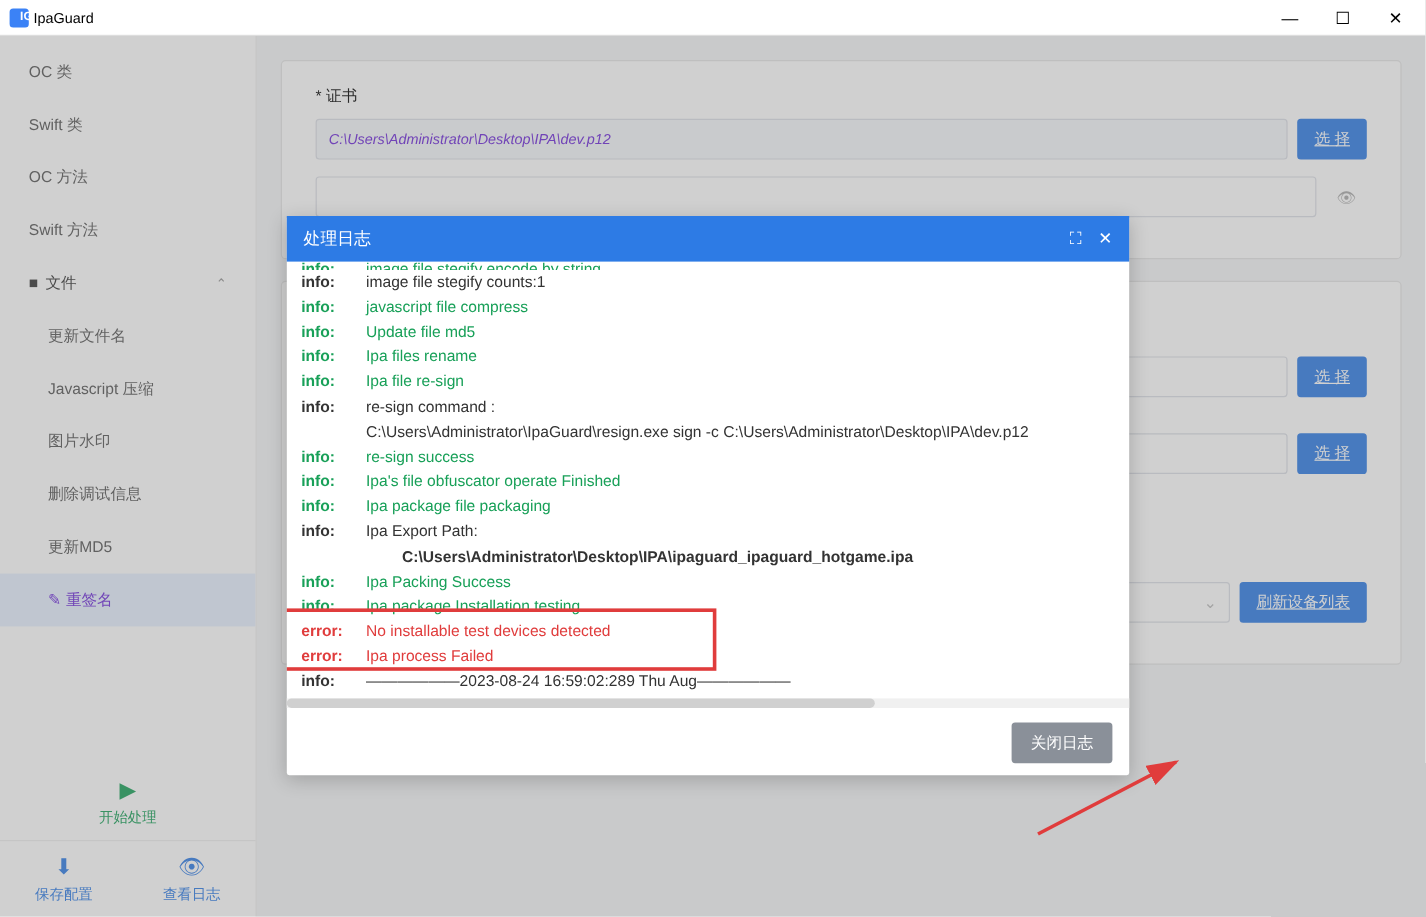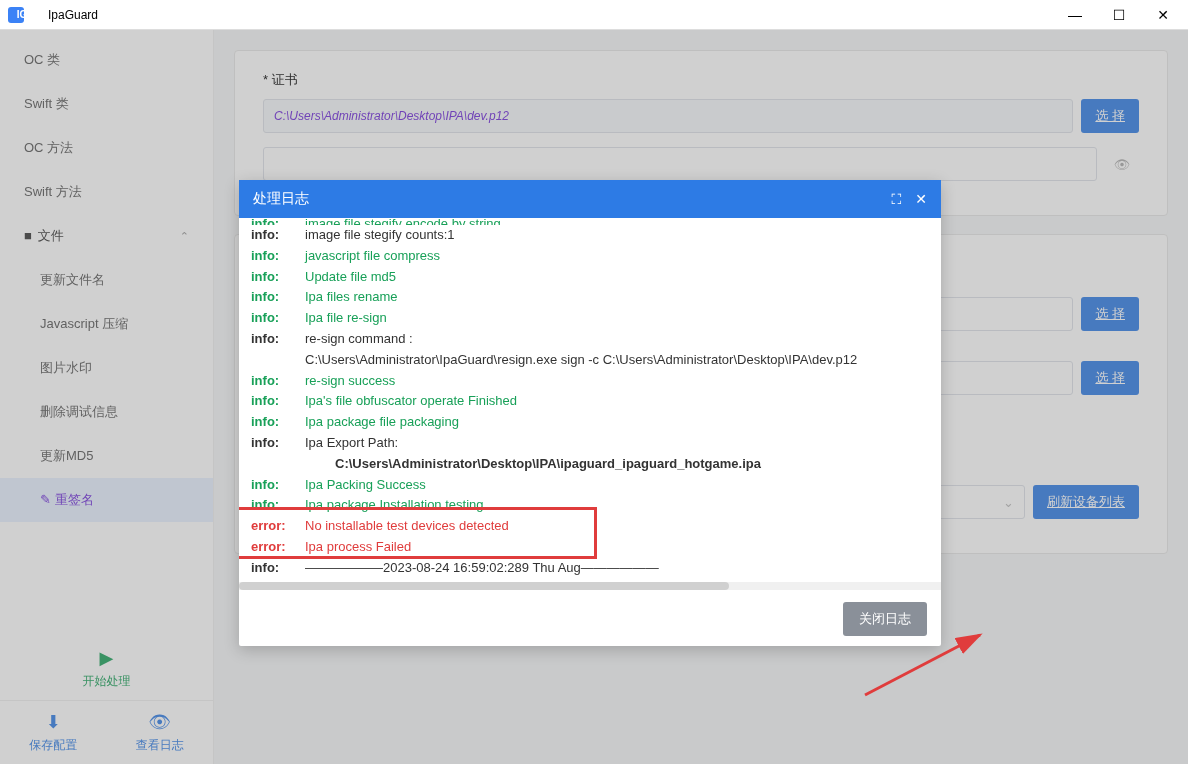--- a/index.html
+++ b/index.html
@@ -1,19 +1,19 @@
 <!DOCTYPE html>
 <html><head>
 <meta charset="utf-8">
 <style>
 * { box-sizing: border-box; margin: 0; padding: 0; }
 body { font-family: "Microsoft YaHei", Arial, sans-serif; font-size: 13px; background: #fff; width: 1188px; height: 764px; overflow: hidden; position: relative; }
 
 .titlebar { height: 30px; border-bottom: 1px solid #ddd; display: flex; align-items: center; padding: 0 8px; }
-.titlebar .logo { width: 16px; height: 16px; background: #3b82f6; border-radius: 3px; display: inline-flex; align-items: center; justify-content: center; color: #fff; font-size: 10px; margin-right: 24px; font-weight: bold; padding-left: 12px; }
+.titlebar .logo { width: 16px; height: 16px; background: #3b82f6; border-radius: 3px; display: inline-flex; align-items: center; justify-content: center; color: #fff; font-size: 10px; margin-right: 4px; font-weight: bold; padding-left: 12px; }
 .titlebar .title { flex: 1; font-size: 12px; }
 .titlebar .winbtns { display: flex; gap: 18px; padding-right: 4px; }
 .titlebar .winbtns span { width: 26px; text-align: center; cursor: pointer; font-size: 14px; }
 
 .main { display: flex; height: calc(764px - 30px); }
 .sidebar { width: 214px; border-right: 1px solid #eee; background: #fff; display: flex; flex-direction: column; }
 .side-items { flex: 1; overflow: auto; padding-top: 8px; }
 .side-item { padding: 13px 24px; font-size: 13px; color: #555; cursor: pointer; display: flex; align-items: center; justify-content: space-between; }
 .side-item.head { font-weight: 500; color: #333; }
 .side-item.sub { padding-left: 40px; }
@@ -43,21 +43,21 @@
 .radio-row { display: flex; align-items: center; gap: 12px; font-size: 13px; color: #555; padding-left: 20px; }
 .radio-row .label { margin-right: 8px; }
 .radio { display: inline-flex; align-items: center; gap: 4px; cursor: pointer; }
 .radio .dot { width: 14px; height: 14px; border: 1px solid #ccc; border-radius: 50%; display: inline-block; position: relative; }
 .radio.sel .dot { border-color: #2d7be5; }
 .radio.sel .dot::after { content: ""; position: absolute; inset: 3px; background: #2d7be5; border-radius: 50%; }
 .radio.sel .txt { color: #2d7be5; }
 
 .overlay { position: absolute; inset: 0; background: rgba(120,120,120,0.35); }
 .dialog { position: absolute; left: 239px; top: 180px; width: 702px; background: #fff; box-shadow: 0 4px 16px rgba(0,0,0,0.2); border-radius: 2px; }
-.dlg-header { background: #2d7be5; color: #fff; padding: 10px 14px; display: flex; align-items: flex-end; justify-content: space-between; font-size: 14px; }
+.dlg-header { background: #2d7be5; color: #fff; padding: 10px 14px; display: flex; align-items: flex-start; justify-content: space-between; font-size: 14px; }
 .dlg-header .icons { display: flex; gap: 14px; }
 .dlg-header .icons span { cursor: pointer; }
 .dlg-body { padding: 6px 12px 0 12px; height: 362px; overflow: hidden; position: relative; }
 .log-line { display: flex; font-size: 13px; line-height: 1.6; }
 .log-line .lvl { width: 54px; font-weight: bold; flex-shrink: 0; }
 .log-line .msg { flex: 1; }
 .log-line.info .lvl, .log-line.info .msg { color: #18a058; }
 .log-line.plain .lvl { color: #333; font-weight: bold; }
 .log-line.plain .msg { color: #333; }
 .log-line.error .lvl, .log-line.error .msg { color: #e03c3c; }

